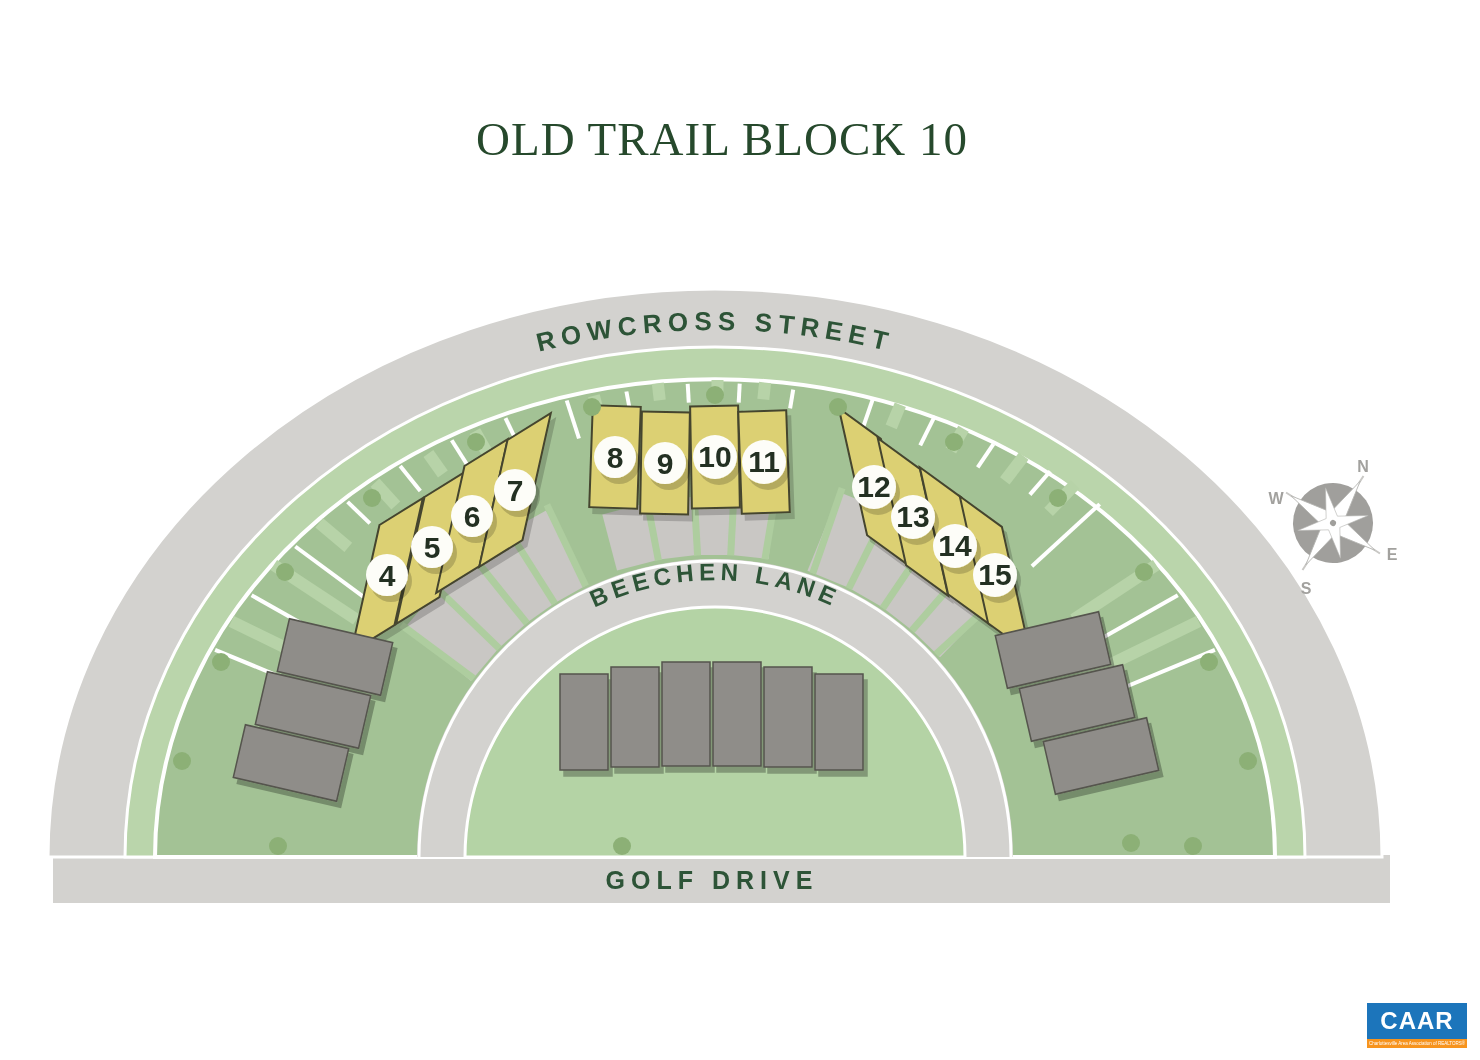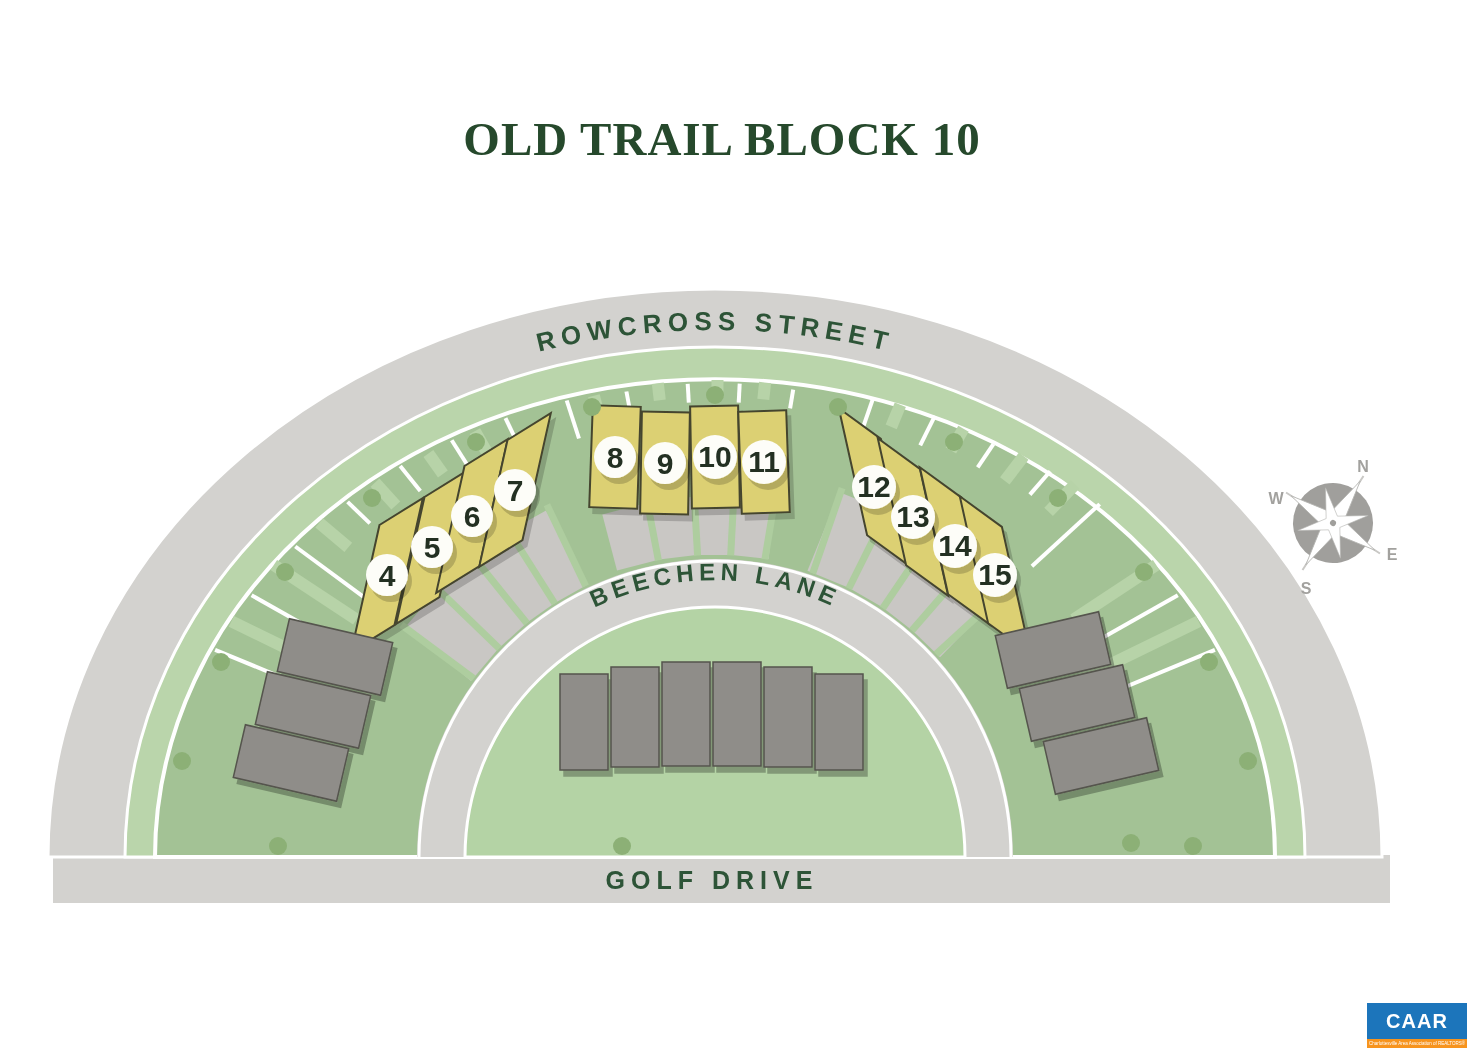--- a/index.html
+++ b/index.html
@@ -1,32 +1,32 @@
 <!DOCTYPE html>
 <html><head>
 <meta charset="utf-8">
 <style>
   html,body{margin:0;padding:0;background:#ffffff;}
   body{width:1480px;height:1060px;overflow:hidden;font-family:"Liberation Sans",sans-serif;}
   .stage{position:relative;width:1480px;height:1060px;background:#fff;}
   .plan-title{position:absolute;top:112px;left:0;width:1444px;margin:0;text-align:center;
-    font-family:"Liberation Serif",serif;font-weight:bold;font-size:47px;letter-spacing:1px;
+    font-family:"Liberation Serif",serif;font-weight:normal;font-size:47px;letter-spacing:1px;
     color:#26492c;}
   svg{position:absolute;top:0;left:0;}
   .street-label{font-family:"Liberation Sans",sans-serif;font-weight:bold;fill:#2d5437;}
   .rowcross{font-size:26px;letter-spacing:6px;}
   .beechen{font-size:24px;letter-spacing:5px;}
   .golf{font-size:25px;letter-spacing:6px;}
   .lot-num{font-family:"Liberation Sans",sans-serif;font-weight:bold;font-size:30px;fill:#233022;
     text-anchor:middle;}
   .compass-letter{font-family:"Liberation Sans",sans-serif;font-weight:600;font-size:16px;
     fill:#a2a19e;text-anchor:middle;}
   .caar-logo{position:absolute;left:1367px;top:1003px;width:100px;height:45px;}
   .caar-blue{width:100px;height:36px;background:#1c75bb;display:flex;align-items:center;
-    justify-content:center;color:#fff;font-weight:bold;font-size:20px;letter-spacing:1px;}
+    justify-content:center;color:#fff;font-weight:bold;font-size:24px;letter-spacing:1px;}
   .caar-orange{width:100px;height:9px;background:#f7941e;color:#fff;font-size:4.5px;
     line-height:9px;text-align:center;white-space:nowrap;overflow:hidden;}
 </style>
 </head>
 <body>
 
 <div class="stage">
 
   <h1 class="plan-title">OLD TRAIL BLOCK 10</h1>
 

